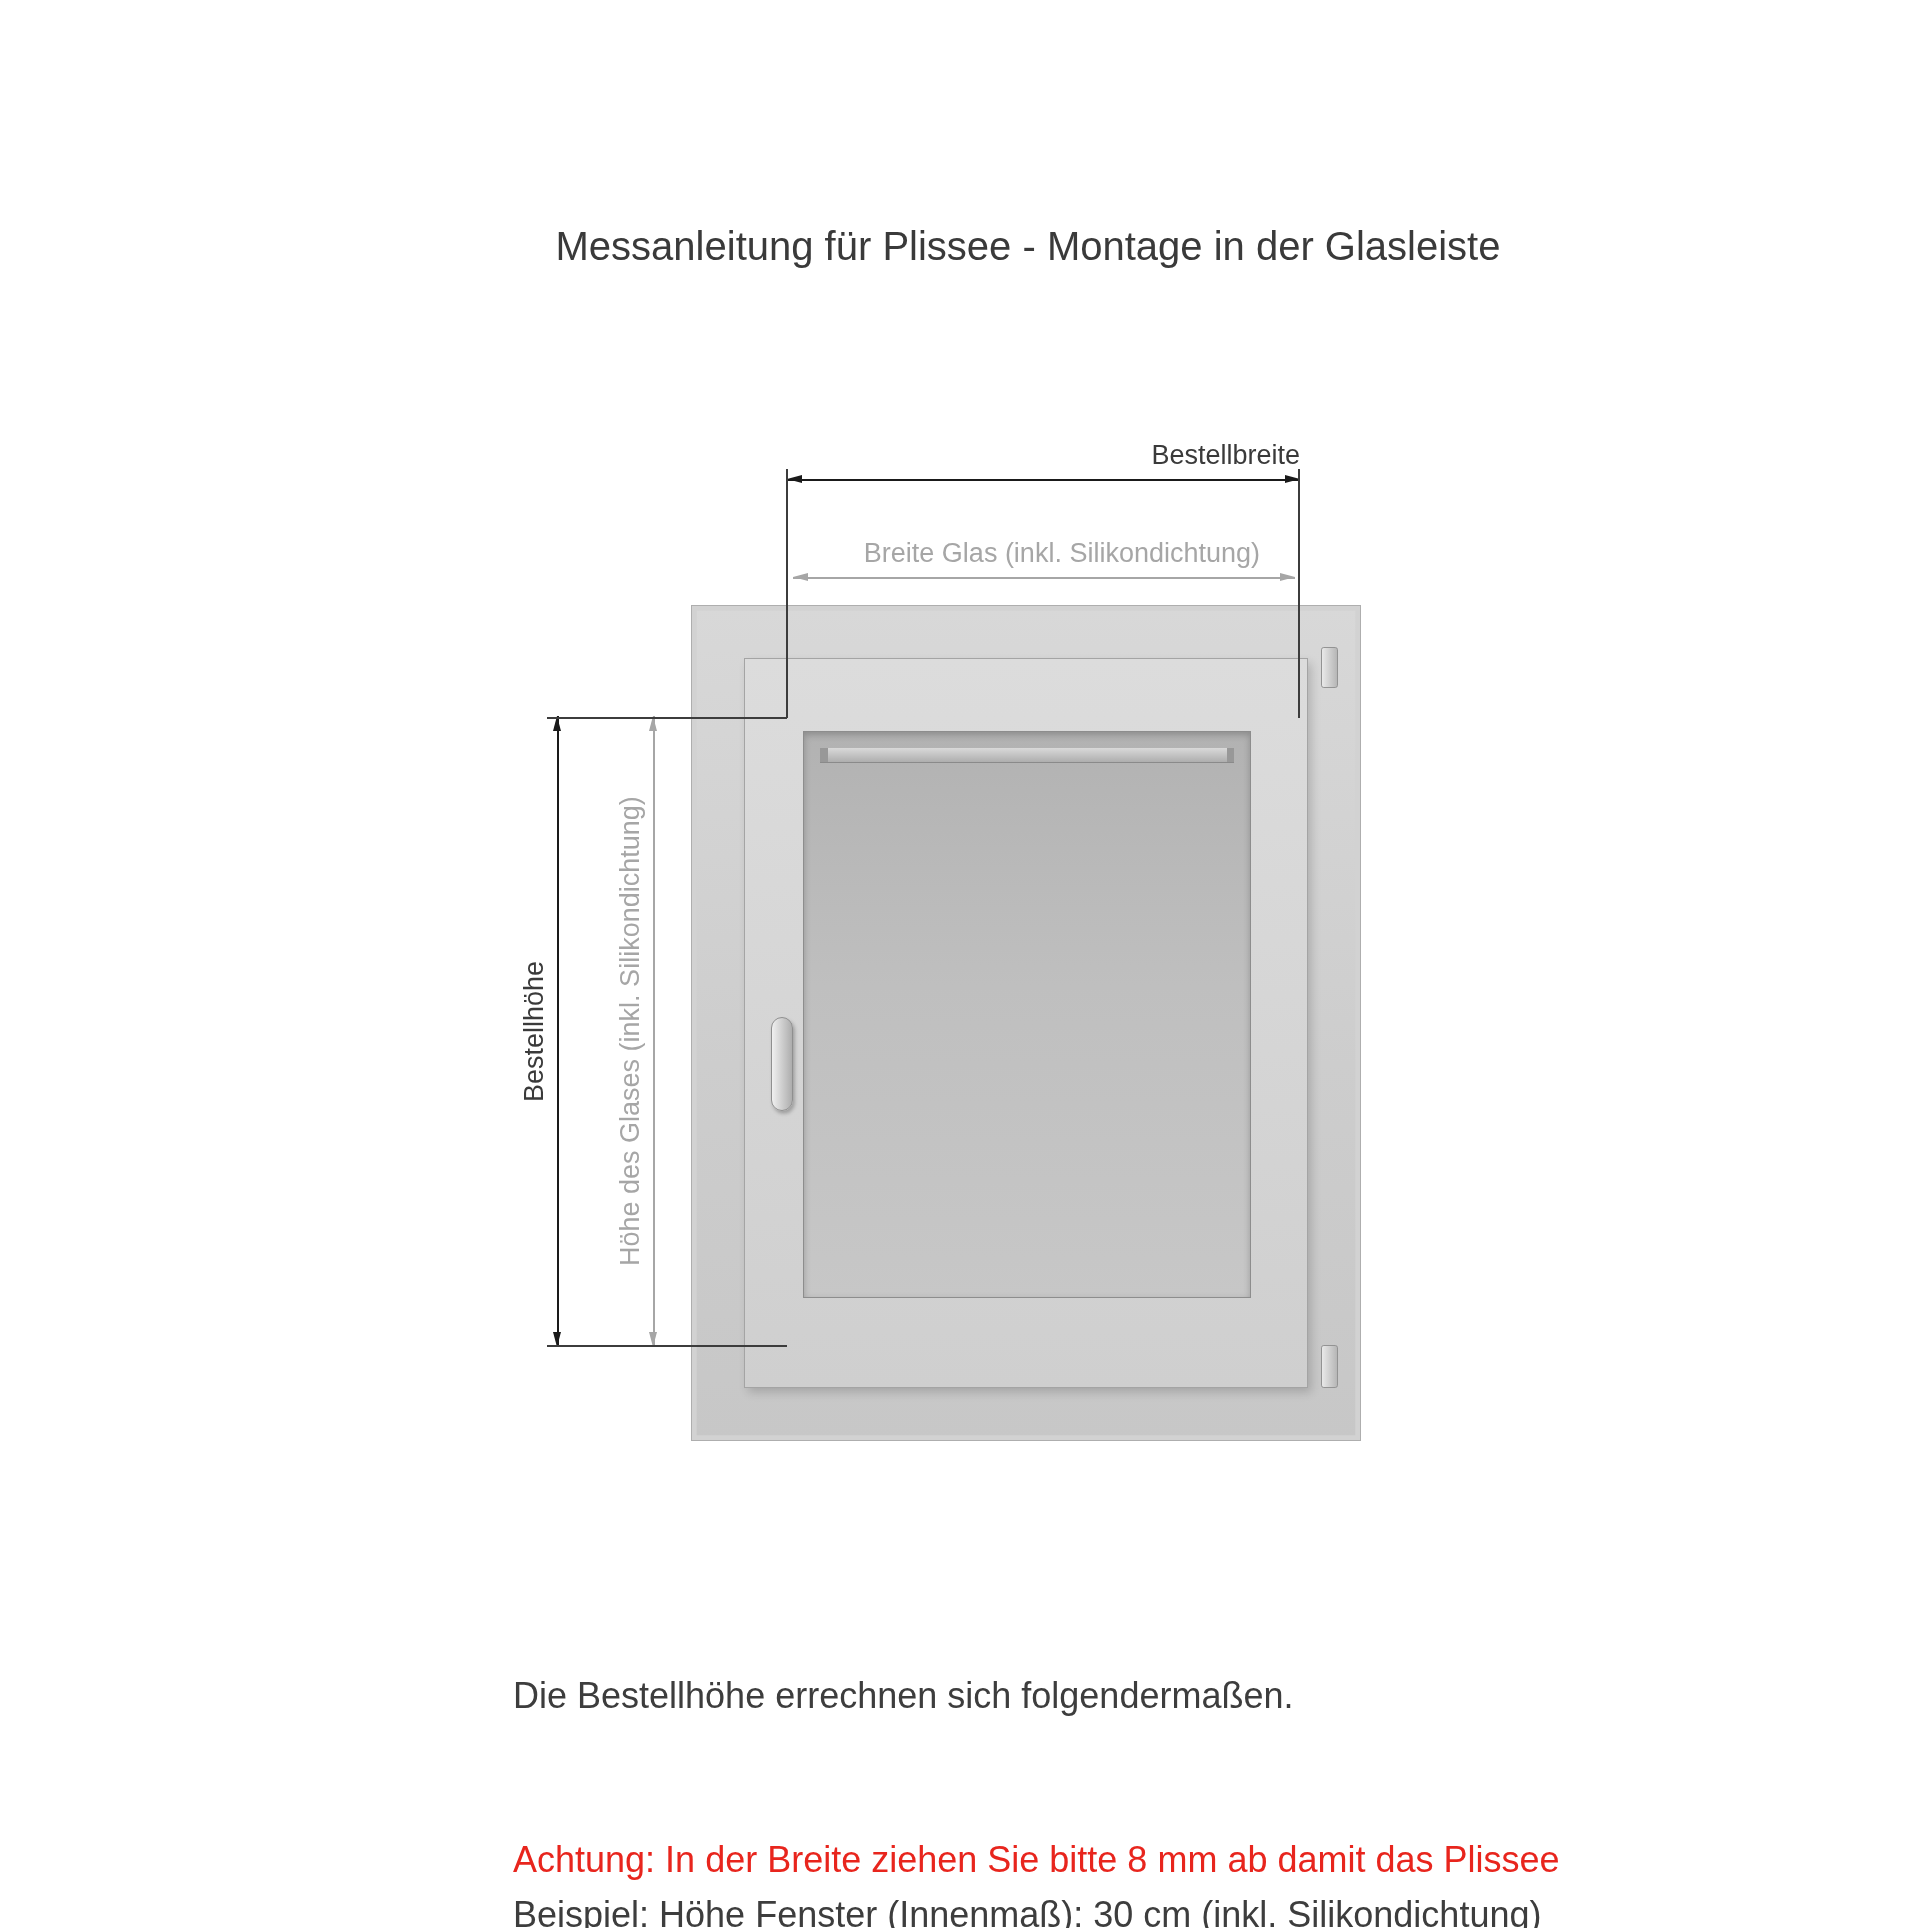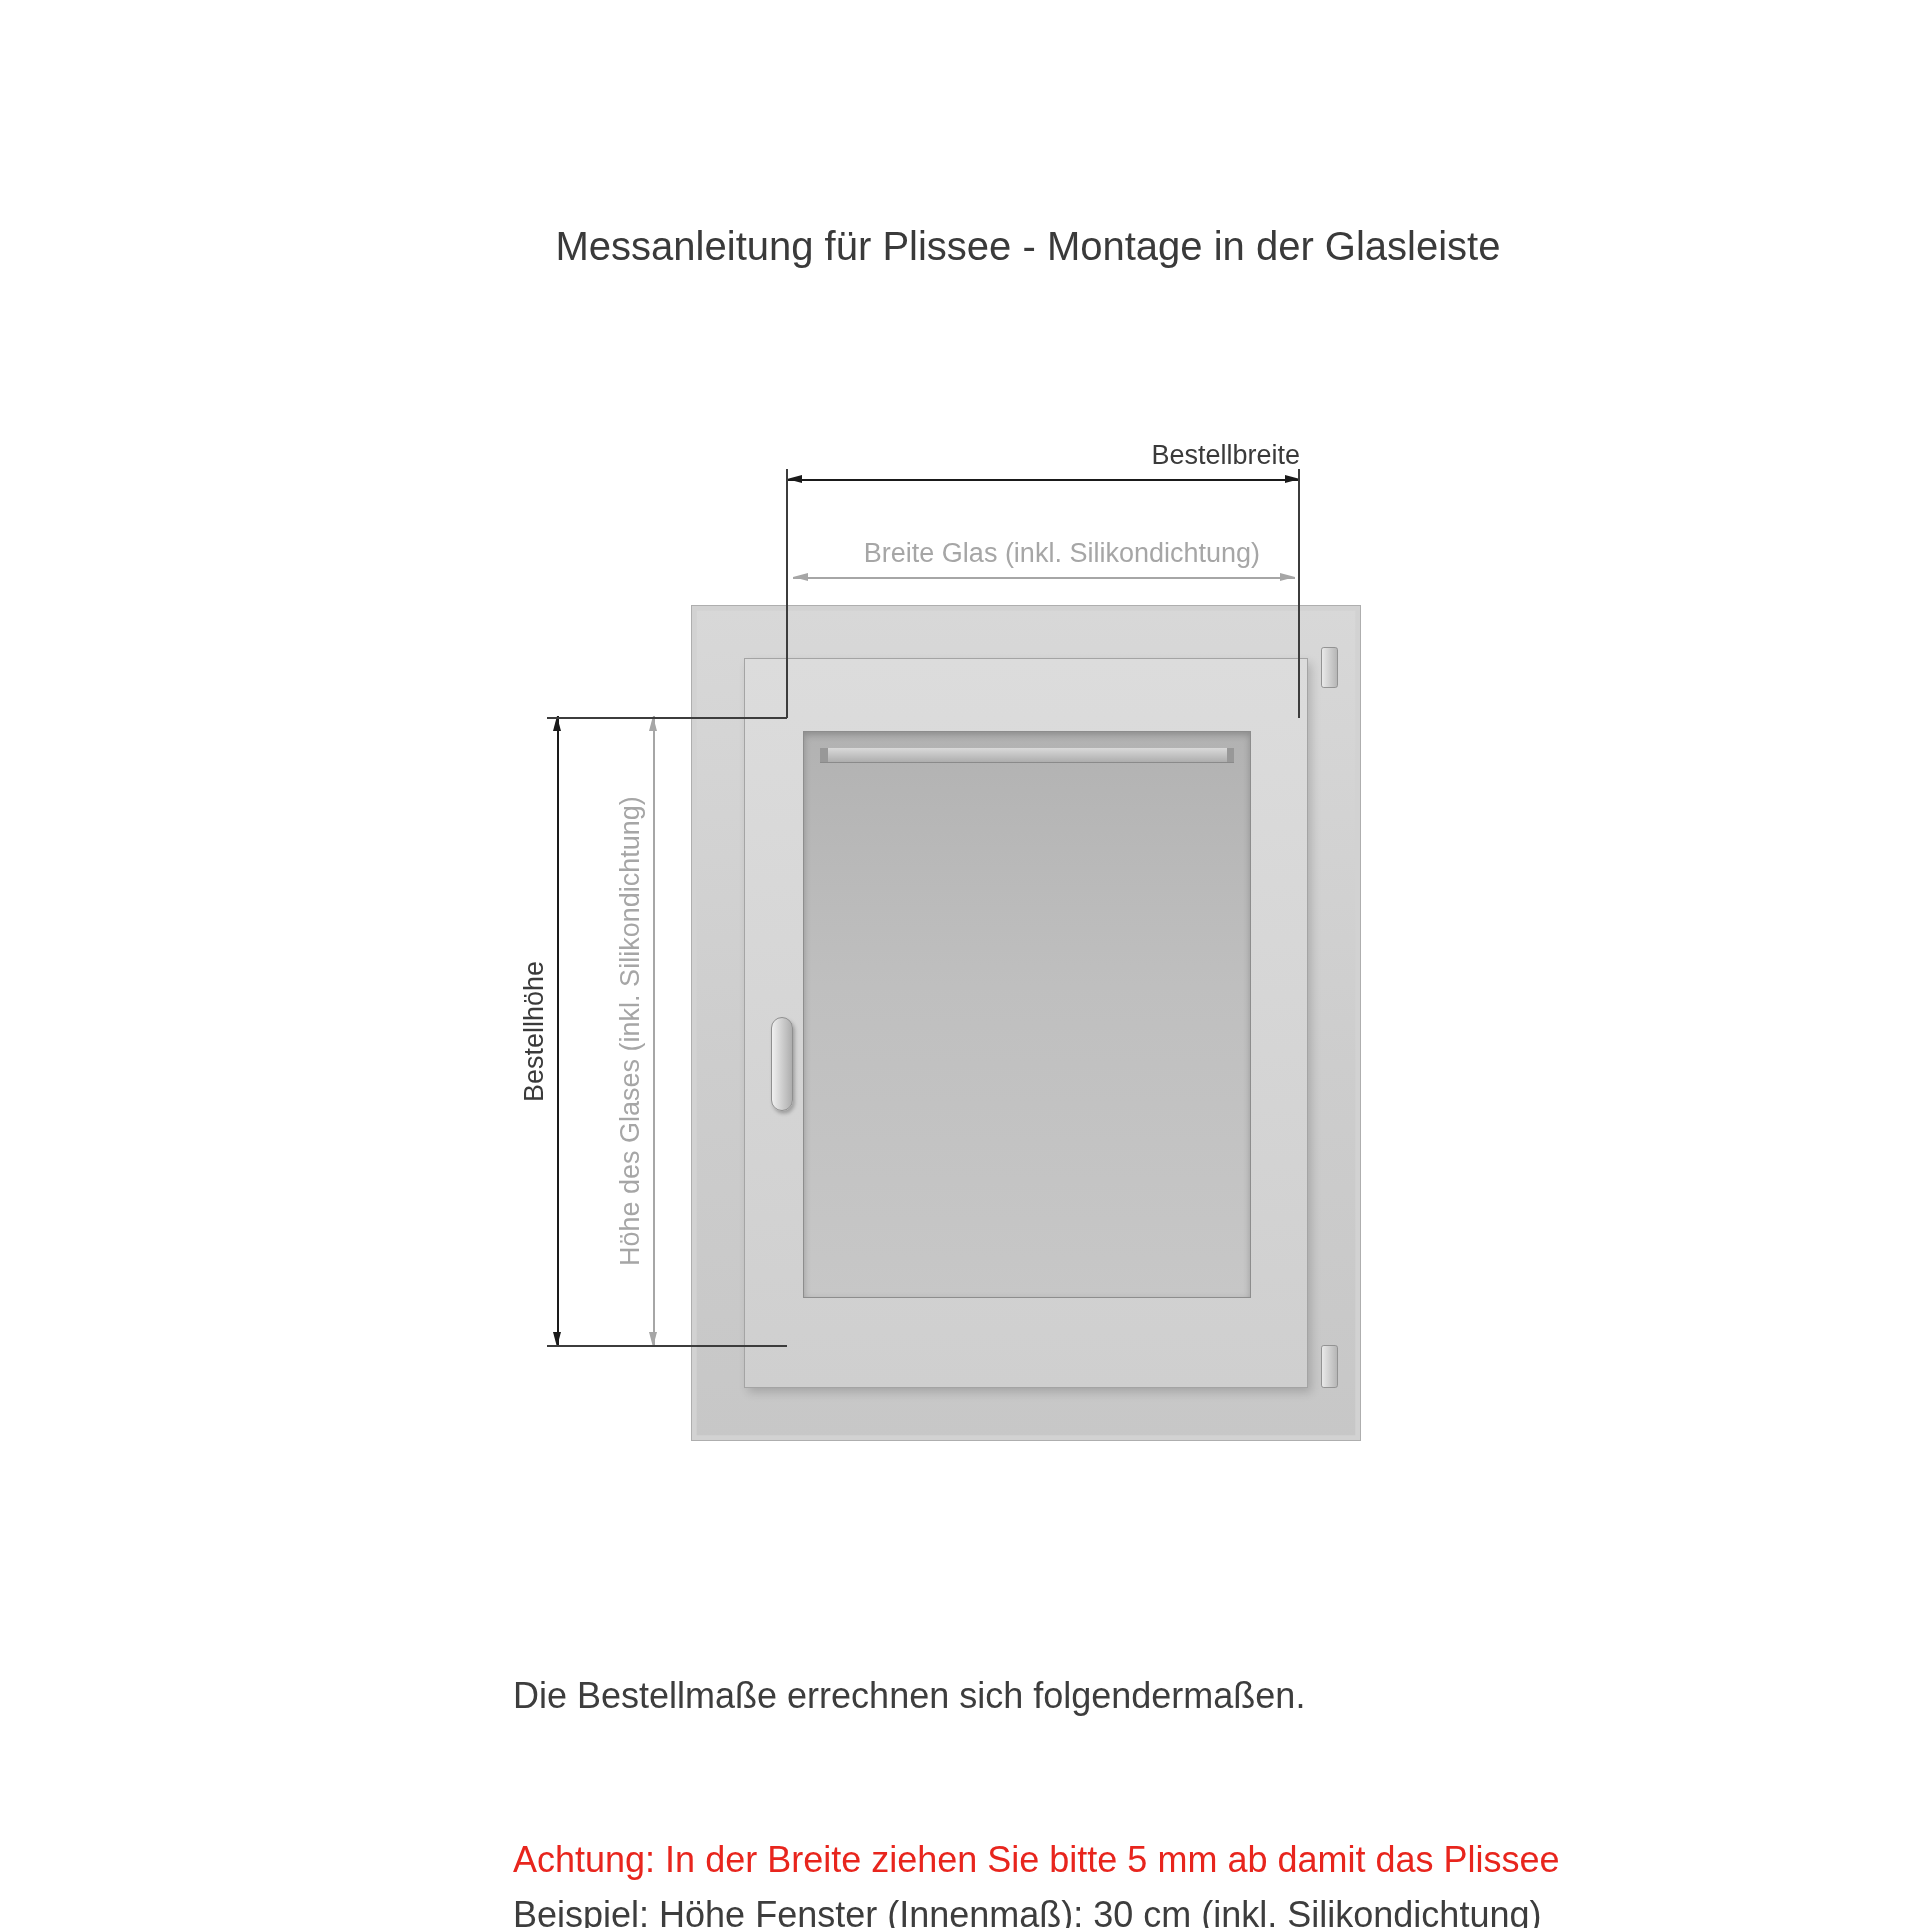--- a/index.html
+++ b/index.html
@@ -165,22 +165,22 @@
     <div class="v-arrow" style="left:477px; top:636px; height:631px;"></div>
 
     <div class="dim-label v-label gray" style="left:530px; top:636px; width:41px; height:631px;">Höhe des Glases (inkl. Silikondichtung)</div>
     <div class="v-arrow gray" style="left:573px; top:636px; height:631px;"></div>
 
     <div class="ext-line ext-h" style="left:467px; top:637px; width:240px;"></div>
     <div class="ext-line ext-h" style="left:467px; top:1265px; width:240px;"></div>
   </div>
 
   <div class="text-block intro-block">
-    <div>Die Bestellmaße errechnen sich folgendermaßen.</div>
-    <div class="warning">Achtung: In der Breite ziehen Sie bitte 5 mm ab damit das Plissee</div>
+    <div>Die Bestellhöhe errechnen sich folgendermaßen.</div>
+    <div class="warning">Achtung: In der Breite ziehen Sie bitte 8 mm ab damit das Plissee</div>
     
   </div>
 
   <div class="text-block example-block">
     <div>Beispiel: Höhe Fenster (Innenmaß): 30 cm (inkl. Silikondichtung)</div>
     
     
   </div>
 
 </div>

